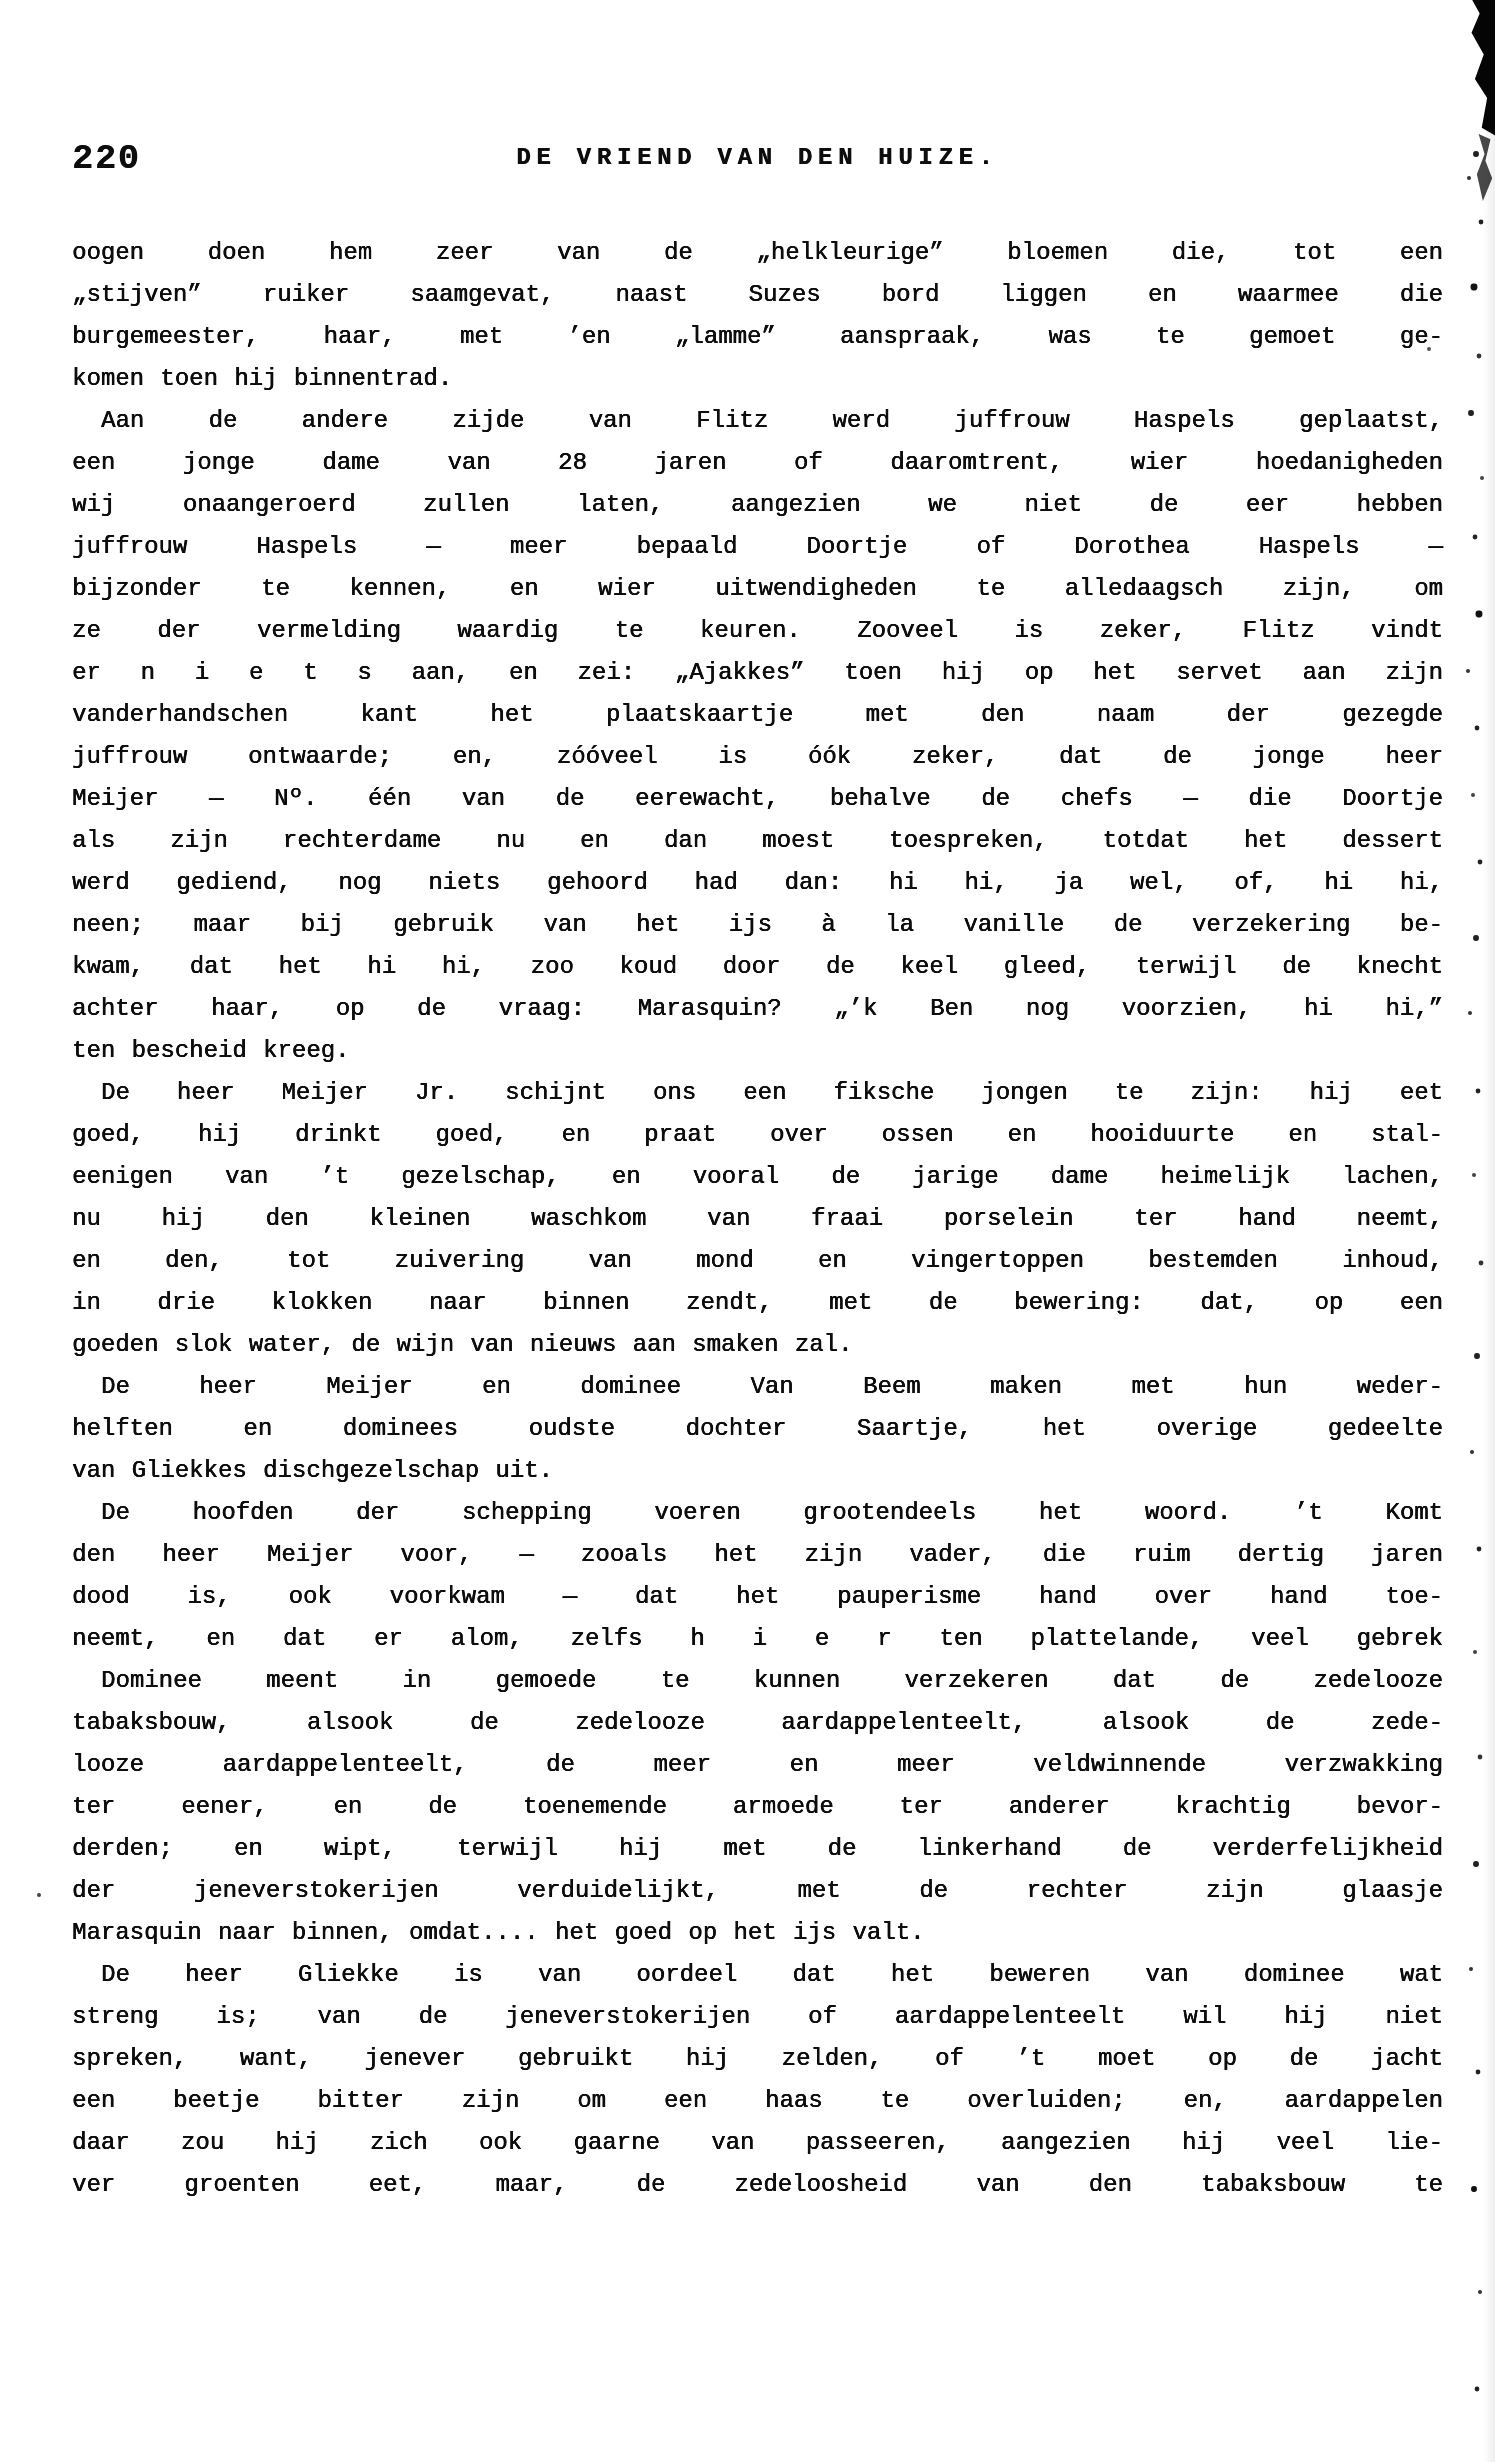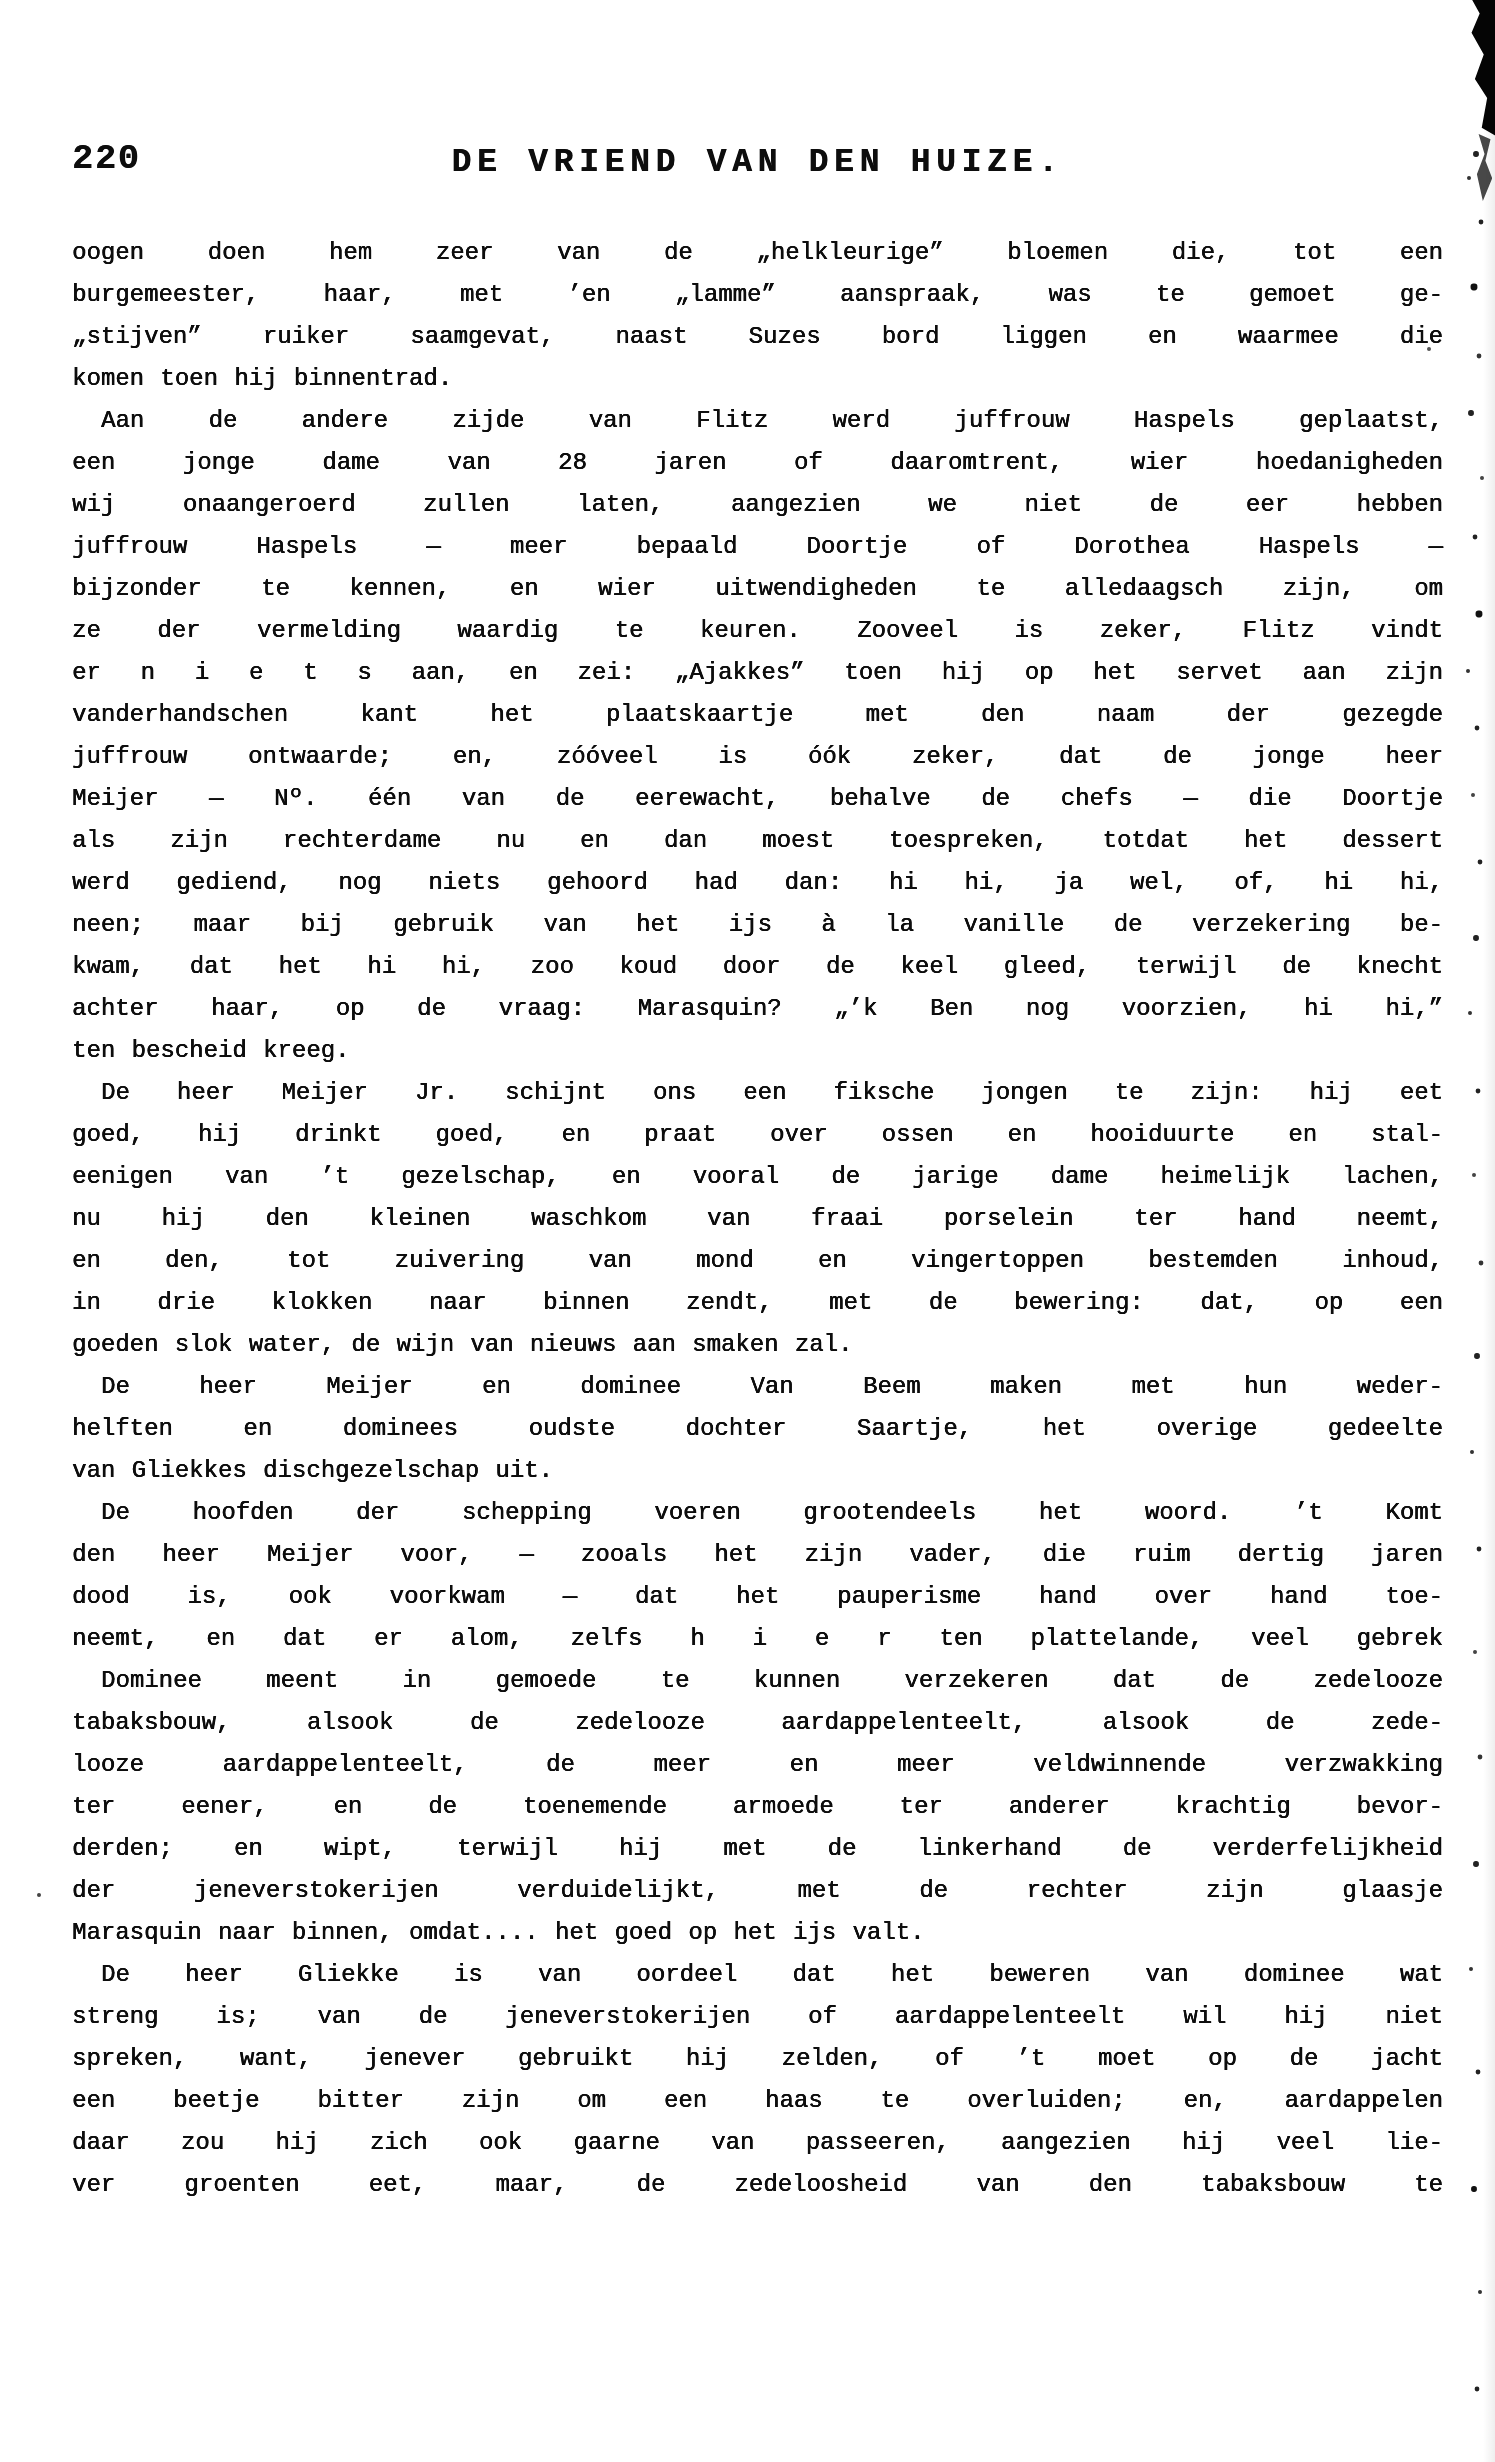--- a/index.html
+++ b/index.html
@@ -22,21 +22,21 @@
   }
   .page-number {
     position: absolute; left: 0; top: 0;
     font-size: 35px; font-weight: 700;
     letter-spacing: 1.9px;
     text-shadow: 0.5px 0 0 currentColor;
   }
   .running-title {
     position: absolute; left: 0; right: 0; top: 4.8px;
     text-align: center;
-    font-size: 33px; font-weight: 700;
+    font-size: 24px; font-weight: 700;
     letter-spacing: 5.7px;
     text-shadow: 0.5px 0 0 currentColor;
     white-space: nowrap;
   }
   .text-block {
     position: absolute;
     top: 232px; left: 72px;
     width: 1371px;
   }
   .line {
@@ -113,22 +113,22 @@
 
 <div class="page">
 
   <div class="header">
     <div class="page-number">220</div>
     <div class="running-title">DE VRIEND VAN DEN HUIZE.</div>
   </div>
 
   <div class="text-block">
       <div class="line">oogen doen hem zeer van de „helkleurige” bloemen die, tot een</div>
+      <div class="line">„stijven” ruiker saamgevat, naast Suzes bord liggen en waarmee die</div>
       <div class="line">burgemeester, haar, met ’en „lamme” aanspraak, was te gemoet ge-</div>
-      <div class="line">„stijven” ruiker saamgevat, naast Suzes bord liggen en waarmee die</div>
       <div class="line end">komen toen hij binnentrad.</div>
       <div class="line indent">Aan de andere zijde van Flitz werd juffrouw Haspels geplaatst,</div>
       <div class="line">een jonge dame van 28 jaren of daaromtrent, wier hoedanigheden</div>
       <div class="line">wij onaangeroerd zullen laten, aangezien we niet de eer hebben</div>
       <div class="line">juffrouw Haspels — meer bepaald Doortje of Dorothea Haspels —</div>
       <div class="line">bijzonder te kennen, en wier uitwendigheden te alledaagsch zijn, om</div>
       <div class="line">ze der vermelding waardig te keuren. Zooveel is zeker, Flitz vindt</div>
       <div class="line">er n&nbsp;i&nbsp;e&nbsp;t&nbsp;s aan, en zei: „Ajakkes” toen hij op het servet aan zijn</div>
       <div class="line">vanderhandschen kant het plaatskaartje met den naam der gezegde</div>
       <div class="line">juffrouw ontwaarde; en, zóóveel is óók zeker, dat de jonge heer</div>

